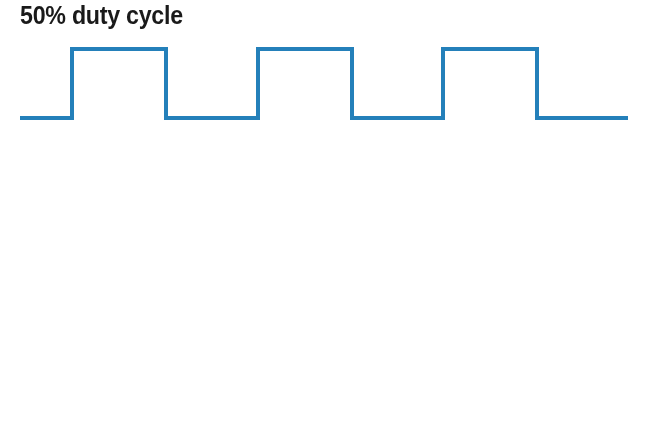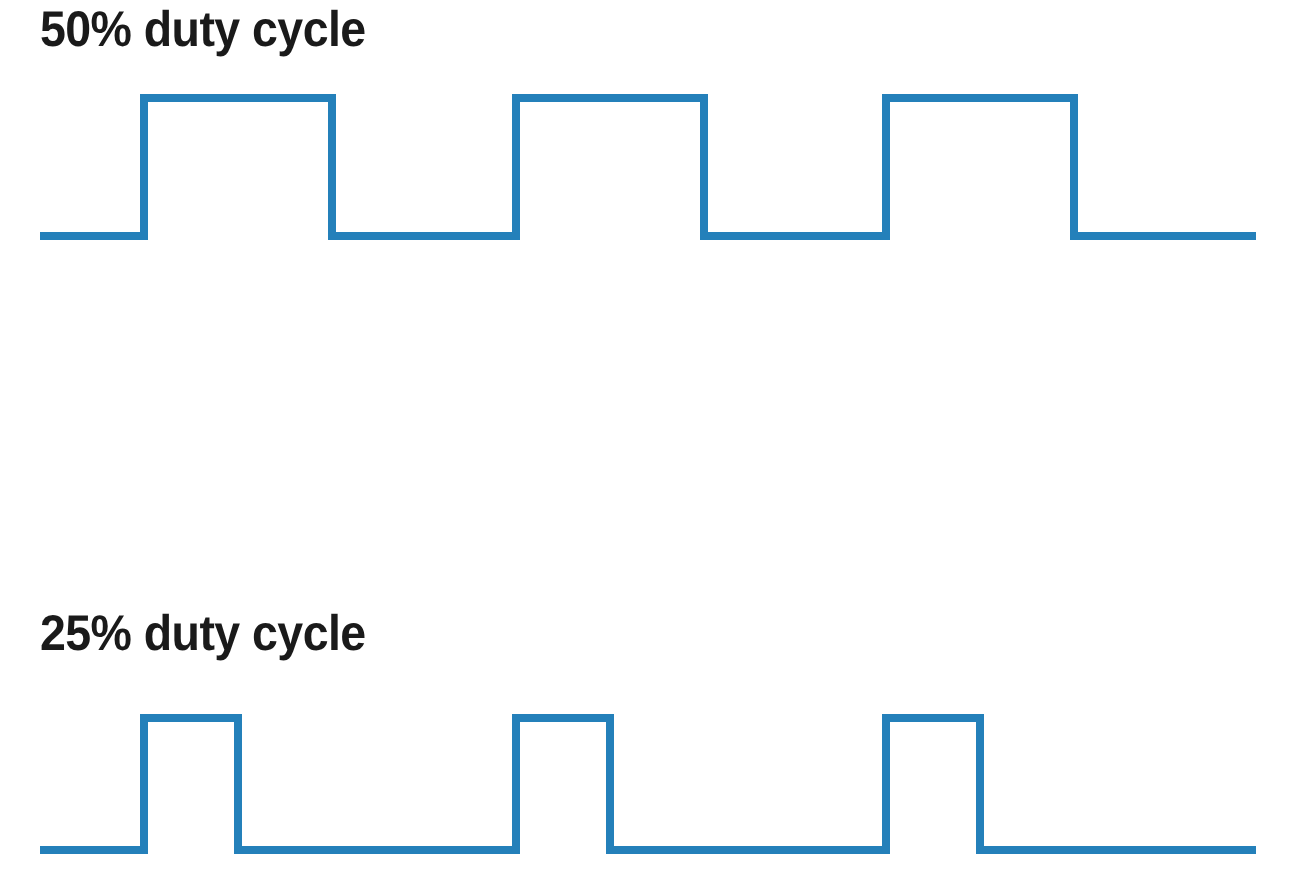--- a/index.html
+++ b/index.html
@@ -65,20 +65,14 @@
 <div id="figure" style="background: rgb(255, 255, 255);">
 
   <div class="wave-block" id="block-50">
     <div class="wave-label" style="color: rgb(26, 26, 26);">50% duty cycle</div>
     <svg class="wave-svg" id="svg-50" viewBox="0 0 650 150" width="650" height="150" aria-hidden="true">
       <path class="wave-path" id="path-50" d="M20,118 H72 V49 H166 V118 H258 V49 H352 V118 H443 V49 H537 V118 H628" stroke="#2480ba" stroke-width="4"></path>
     </svg>
   </div>
 
 
-  <div class="wave-block" id="block-25">
-    <div class="wave-label" style="color: rgb(26, 26, 26);">25% duty cycle</div>
-    <svg class="wave-svg" id="svg-25" viewBox="0 0 650 144" width="650" height="144" aria-hidden="true">
-      <path class="wave-path" id="path-25" d="M20,123 H72 V57 H119 V123 H258 V57 H305 V123 H443 V57 H490 V123 H628" stroke="#2480ba" stroke-width="4"></path>
-    </svg>
-  </div>
 
 </div>
 
 </body></html>

